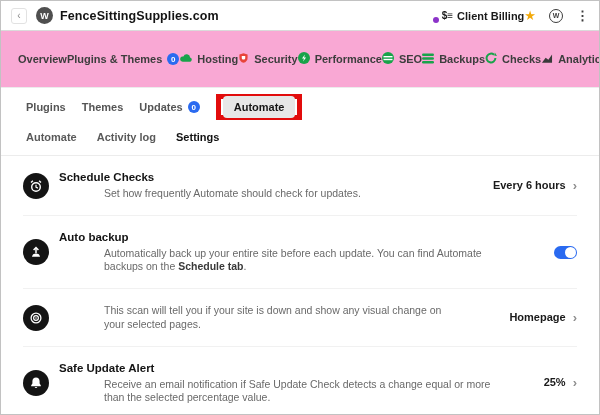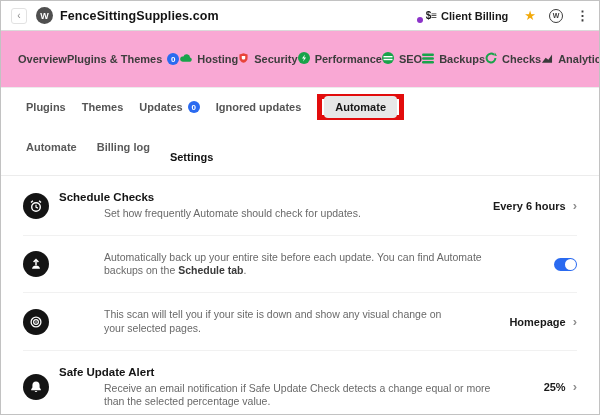--- a/index.html
+++ b/index.html
@@ -9,21 +9,21 @@
   
   .topbar { height:30px; display:flex; align-items:center; padding:0 10px; background:#fff; border-bottom:1px solid #dadada; }
   .back-btn { width:16px; height:16px; border:1px solid #e2e2e2; border-radius:3px; background:#fff;
               display:flex; align-items:center; justify-content:center; font-size:10px; color:#8a8a8a; margin-right:9px; cursor:pointer; }
   .avatar { width:17px; height:17px; border-radius:50%; background:#4f4f4f; color:#fff; font-size:9px; font-weight:700;
             display:flex; align-items:center; justify-content:center; margin-right:7px; }
   .site-title { font-size:12.5px; font-weight:700; color:#141414; letter-spacing:.1px; }
   .topbar-spacer { flex:1; }
   .notif-dot { width:6px; height:6px; border-radius:50%; background:#8c33c9; margin-top:9px; margin-right:3px; }
   .billing-icon { font-size:10px; font-weight:700; color:#1a1a1a; margin-right:4px; }
-  .billing-label { font-size:11px; font-weight:700; color:#1a1a1a; margin-right:16px; cursor:pointer; }
+  .billing-label { font-size:11px; font-weight:700; color:#1a1a1a; cursor:pointer; }
   .star { color:#f2a90a; font-size:13px; margin-right:13px; cursor:pointer; line-height:1; }
   .wp-badge { width:14px; height:14px; border:1.5px solid #3c3c3c; border-radius:50%; color:#3c3c3c;
               font-size:7px; font-weight:700; display:flex; align-items:center; justify-content:center; margin-right:13px; cursor:pointer; }
   .kebab { font-size:13px; color:#3c3c3c; font-weight:700; cursor:pointer; line-height:1; }
 
   
   .navband { height:57px; background:#f9a8d4; border-bottom:1px solid #ececec; display:flex; align-items:center;
              justify-content:space-between; padding:0 17px; }
   .nav-item { display:flex; align-items:center; gap:5px; font-size:11px; font-weight:700; color:#3d3d3d; cursor:pointer; white-space:nowrap; }
   .nav-sep { width:1px; height:14px; background:#d9d9d9; }
@@ -32,35 +32,35 @@
 
   
   .subtabs { display:flex; align-items:center; gap:16px; padding:6px 0 2px 25px; font-size:11px; font-weight:700; color:#555; }
   .subtab { cursor:pointer; white-space:nowrap; display:flex; align-items:center; gap:5px; }
   .red-box { border:5px solid #e20c0c; padding:2px; }
   .pill { background:#e7e7e7; border-radius:4px; padding:5px 11px; color:#161616; cursor:pointer; }
 
   
   .automate-tabs { display:flex; align-items:center; gap:20px; padding:9px 0 12px 25px; font-size:11px; font-weight:700; color:#5a5a5a; }
   .a-tab { cursor:pointer; display:flex; align-items:center; gap:4px; }
-  .a-tab.active { color:#111;margin-top:20px; }
+  .a-tab.active { color:#111; }
 
   .top-divider { border-top:1px solid #ececec; }
 
   
   .settings { padding:0 22px; }
   .setting-row { display:flex; align-items:center; padding:15px 0; border-bottom:1px solid #f1f1f1; cursor:pointer; }
   .setting-row:last-child { border-bottom:none; }
   .s-icon { width:26px; height:26px; border-radius:50%; background:#141414; flex:none;
             display:flex; align-items:center; justify-content:center; margin-right:10px; }
   .s-text { flex:1; padding-right:20px; }
   .s-title { font-size:11.5px; font-weight:700; color:#141414; margin-bottom:4px; }
   .s-desc { font-size:10.5px; color:#696969; line-height:1.25;margin-left:45px; }
   .s-desc b { color:#3a3a3a; }
-  .s-right { display:flex; align-items:center; gap:7px; font-size:11px; font-weight:700; color:#1a1a1a; white-space:nowrap;padding-left:25px; }
+  .s-right { display:flex; align-items:flex-start; gap:7px; font-size:11px; font-weight:700; color:#1a1a1a; white-space:nowrap;padding-left:25px; }
   .chev { color:#8f8f8f; font-size:13px; font-weight:700; line-height:1; }
   .toggle { width:23px; height:13px; border-radius:8px; background:#2a6af0; position:relative; cursor:pointer; }
   .toggle::after { content:""; position:absolute; width:11px; height:11px; border-radius:50%; background:#fff; right:1px; top:1px; }
 </style>
 </head>
 <body>
 
 <div class="frame">
 
   <div class="topbar">
@@ -144,34 +144,31 @@
     <span class="subtab">
       <span>Plugins</span>
     </span>
     <span class="subtab">
       <span>Themes</span>
     </span>
     <span class="subtab">
       <span>Updates</span>
       <span class="badge">0</span>
     </span>
-    <span class="subtab">
-      <span>Ignored updates</span>
-    </span>
     <span class="red-box">
       <span class="pill">Automate</span>
     </span>
   </div>
 
   <div class="automate-tabs">
     <span class="a-tab">
       <span>Automate</span>
     </span>
     <span class="a-tab">
-      <span>Billing log</span>
+      <span>Activity log</span>
     </span>
     <span class="a-tab active">
       <span>Settings</span>
     </span>
   </div>
 
   <div class="top-divider"></div>
 
   <div class="settings">
 
@@ -195,20 +192,21 @@
 
     <div class="setting-row">
       <div class="s-icon">
         <svg width="14" height="14" viewBox="0 0 14 14">
             <path d="M7 8.2V3" fill="none" stroke="#fff" stroke-width="1.5"></path>
             <path d="M4.6 5 7 2.5 9.4 5" fill="none" stroke="#fff" stroke-width="1.5"></path>
             <path d="M3 11.8c.4-2.1 1.9-3.2 4-3.2s3.6 1.1 4 3.2z" fill="#fff"></path>
           </svg>
       </div>
       <div class="s-text">
+        <div class="s-title">Auto backup</div>
         <div class="s-desc"><span>Automatically back up your entire site before each update. You can find Automate backups on the </span><b>Schedule tab</b><span>.</span></div>
       </div>
       <div class="s-right">
         <div class="toggle"></div>
       </div>
     </div>
 
     <div class="setting-row">
       <div class="s-icon">
         <svg width="14" height="14" viewBox="0 0 14 14">

